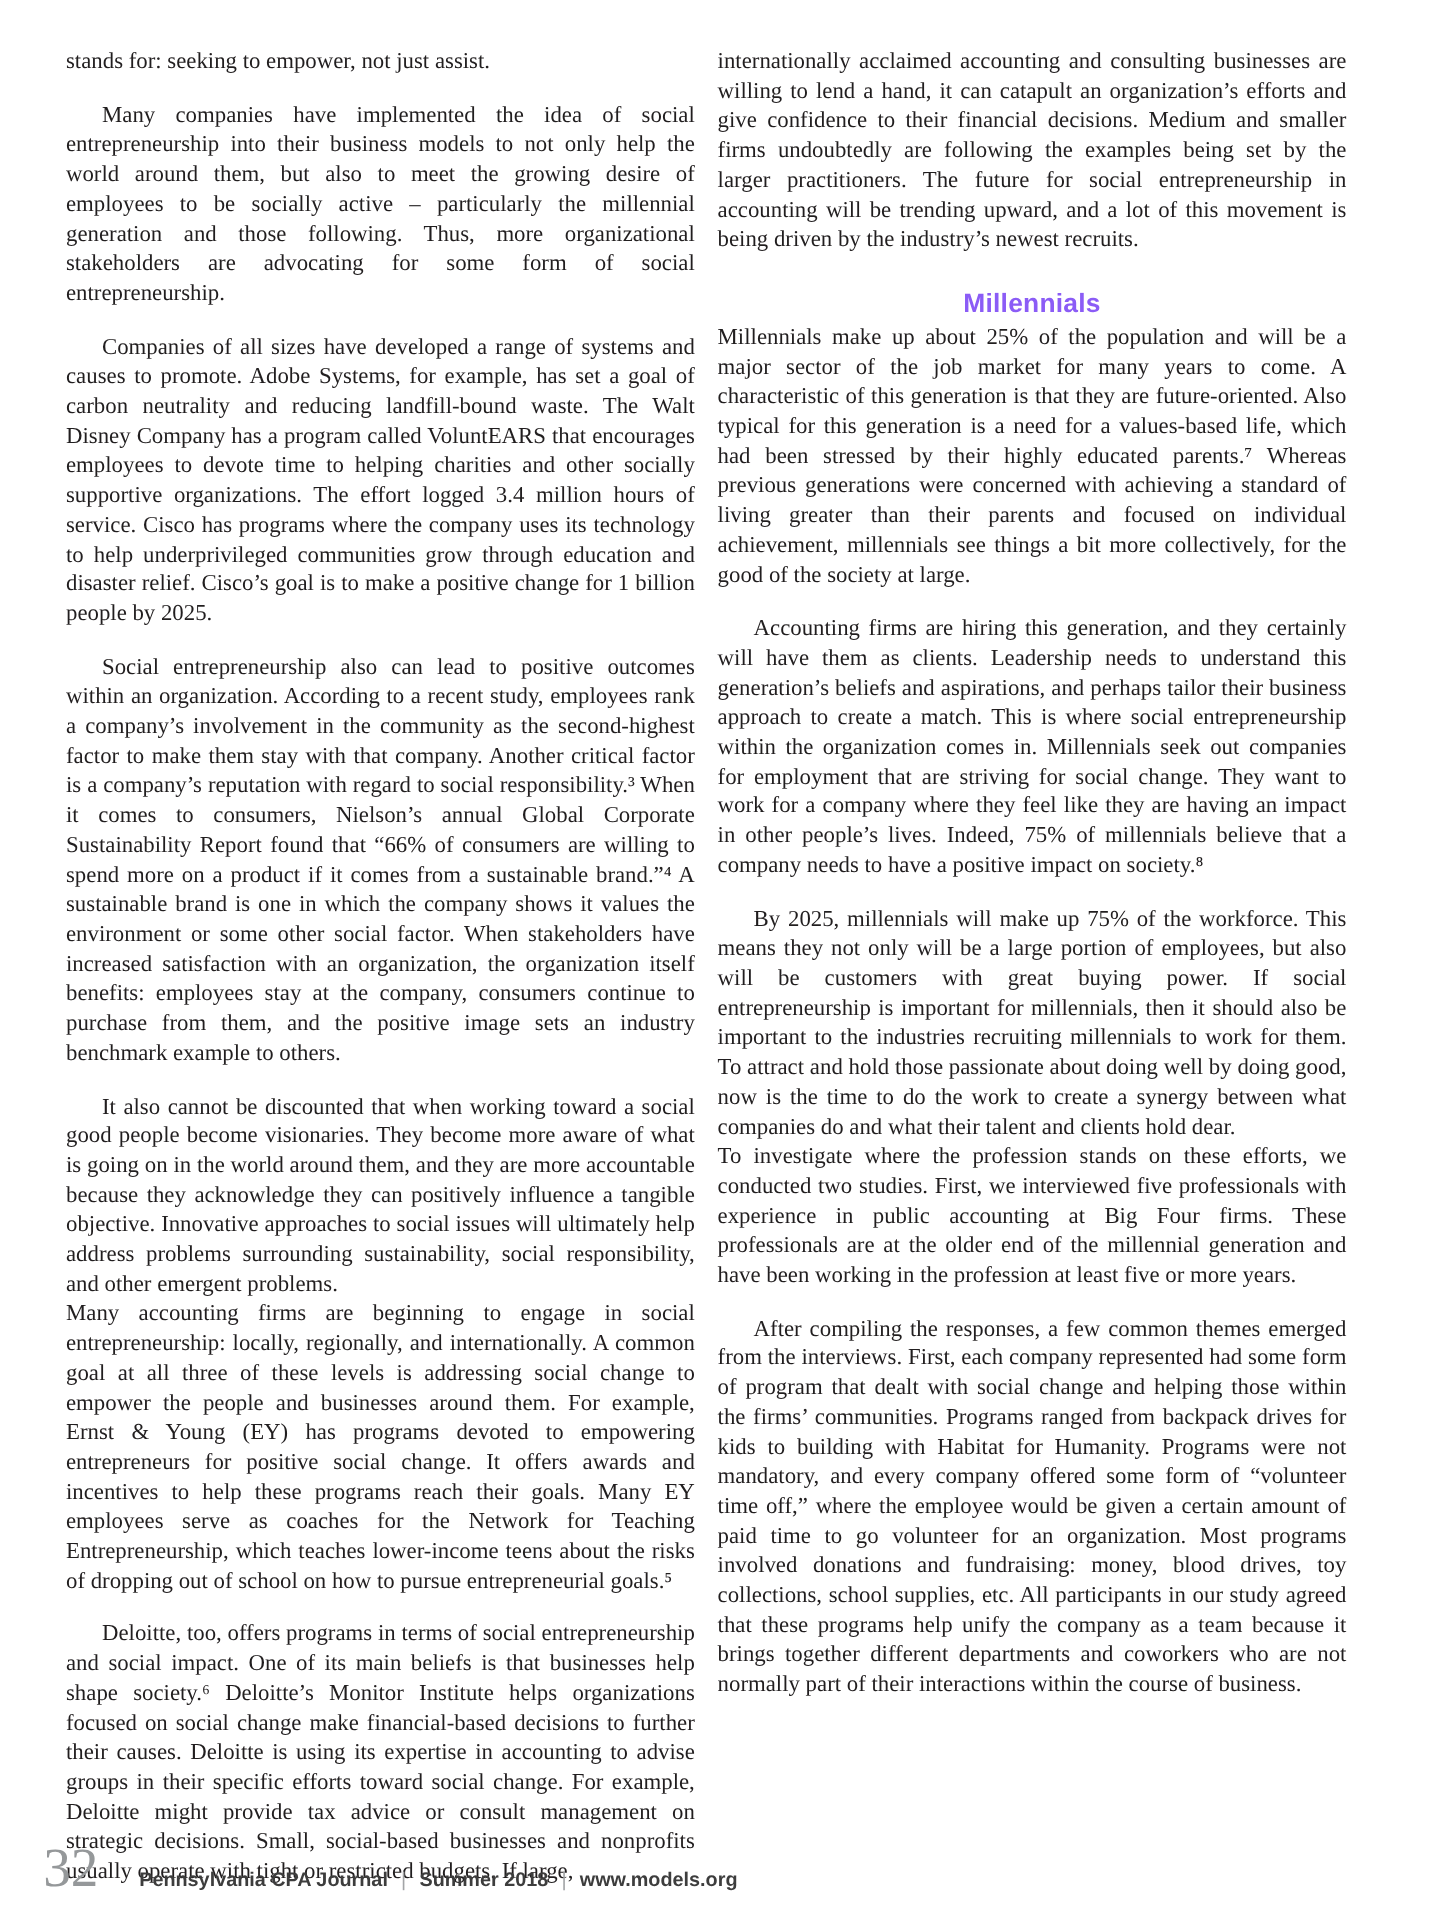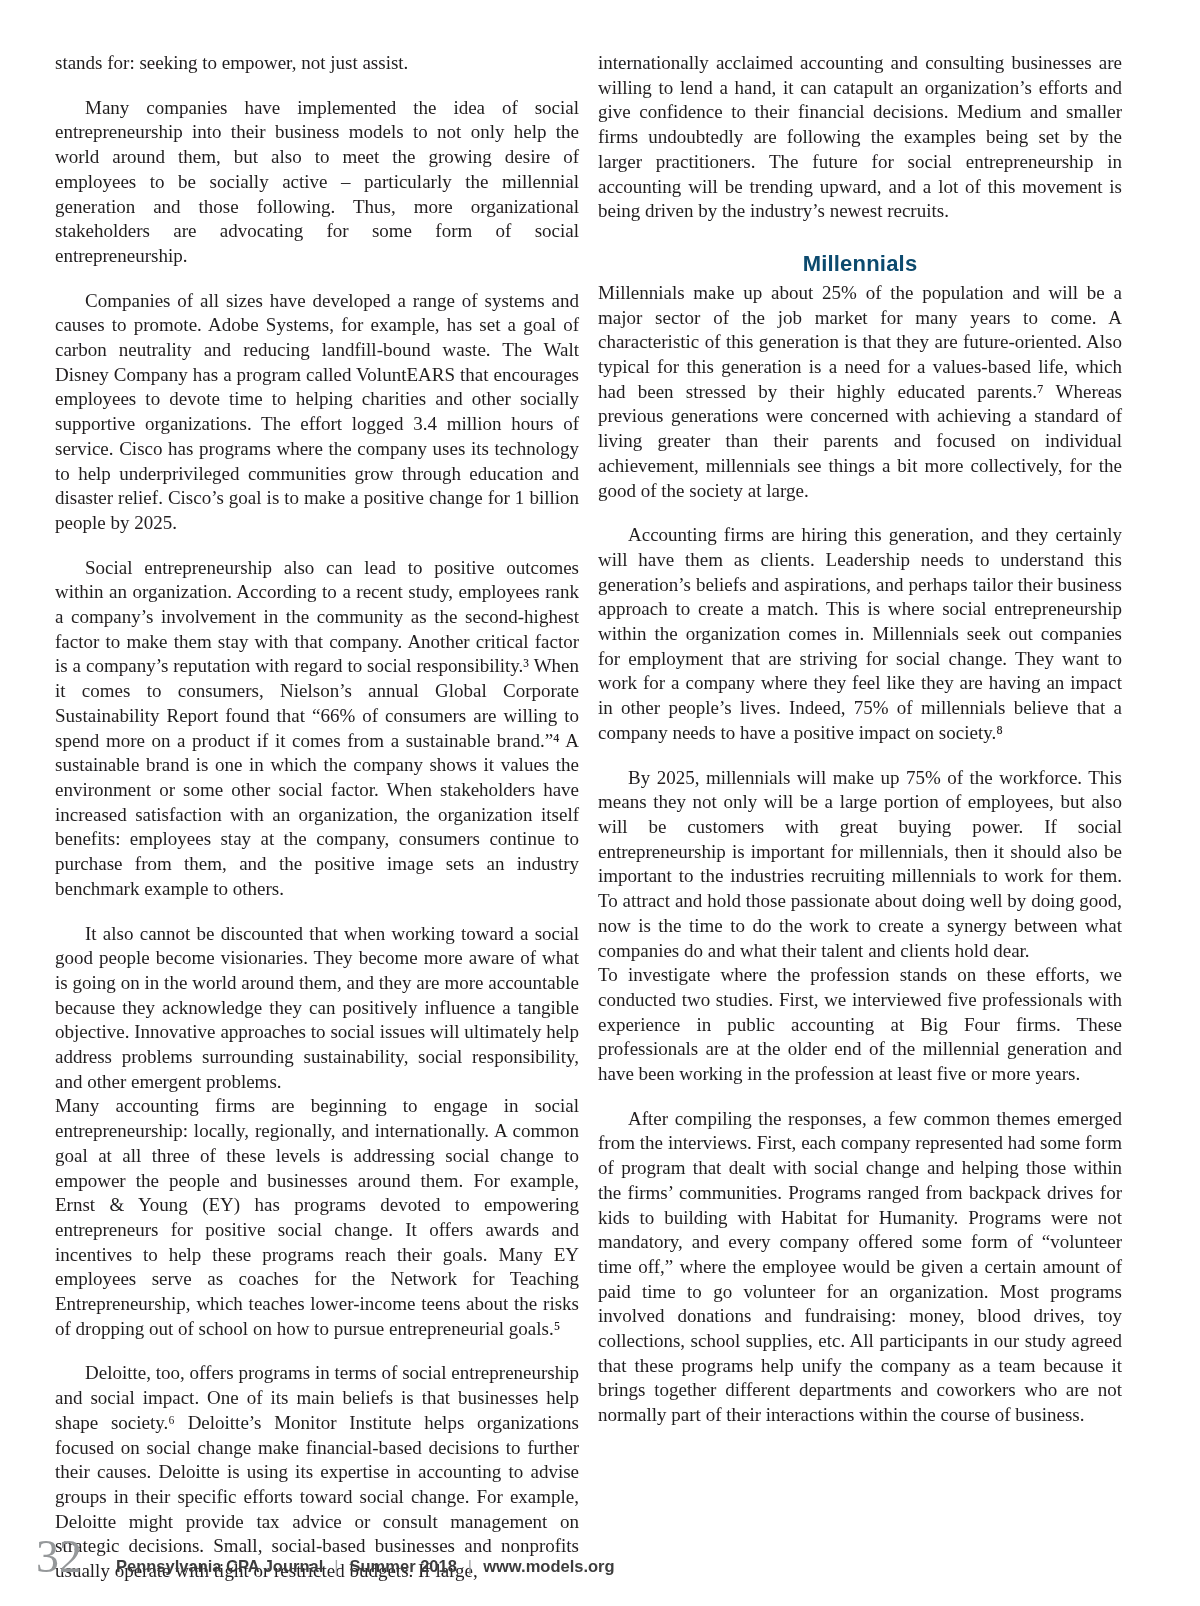--- a/index.html
+++ b/index.html
@@ -6,39 +6,39 @@
   body {
     width: 1200px; height: 1606px;
     font-family: "Liberation Serif", "DejaVu Serif", serif;
     color: #211e1f;
     position: relative;
     overflow: hidden;
   }
   .page {
     box-sizing: border-box;
     width: 1200px; height: 1606px;
-    padding: 51px 78px 0 55px;
+    padding: 40px 78px 0 55px;
     position: relative;
   }
   .columns { display: flex; gap: 19px; }
   .col { width: 524px; }
   p.body {
     margin: 0;
     font-size: 19px;
     line-height: 24.7px;
     text-align: justify;
     hyphens: auto;
     -webkit-hyphens: auto;
   }
   p.indent { text-indent: 30px; margin-top: 20px; }
   h2.heading {
     font-family: "Liberation Sans", sans-serif;
     font-size: 22px;
     font-weight: 700;
-    color: #0c4a6e;
+    color: #8b5cf6;
     text-align: center;
     margin: 27px 0 4px 0;
     letter-spacing: 0.2px;
   }
   .footer {
     position: absolute;
     left: 36px; top: 1534px;
     display: flex;
     align-items: baseline;
   }

